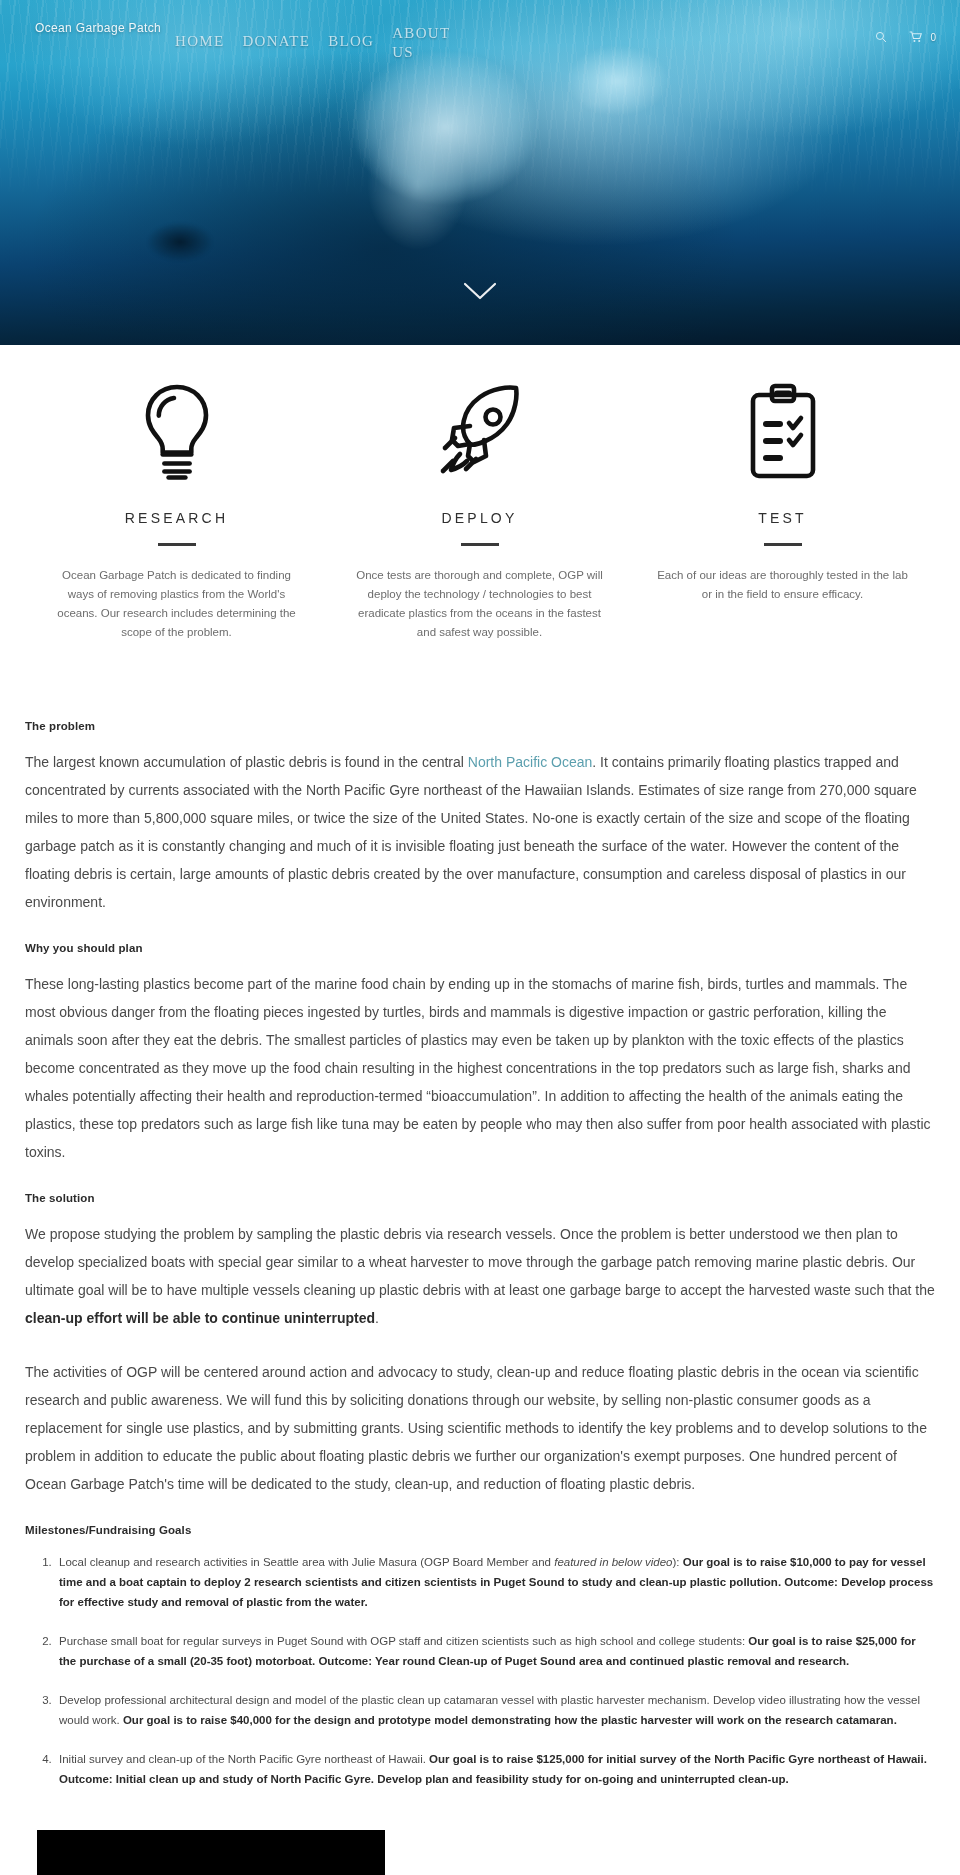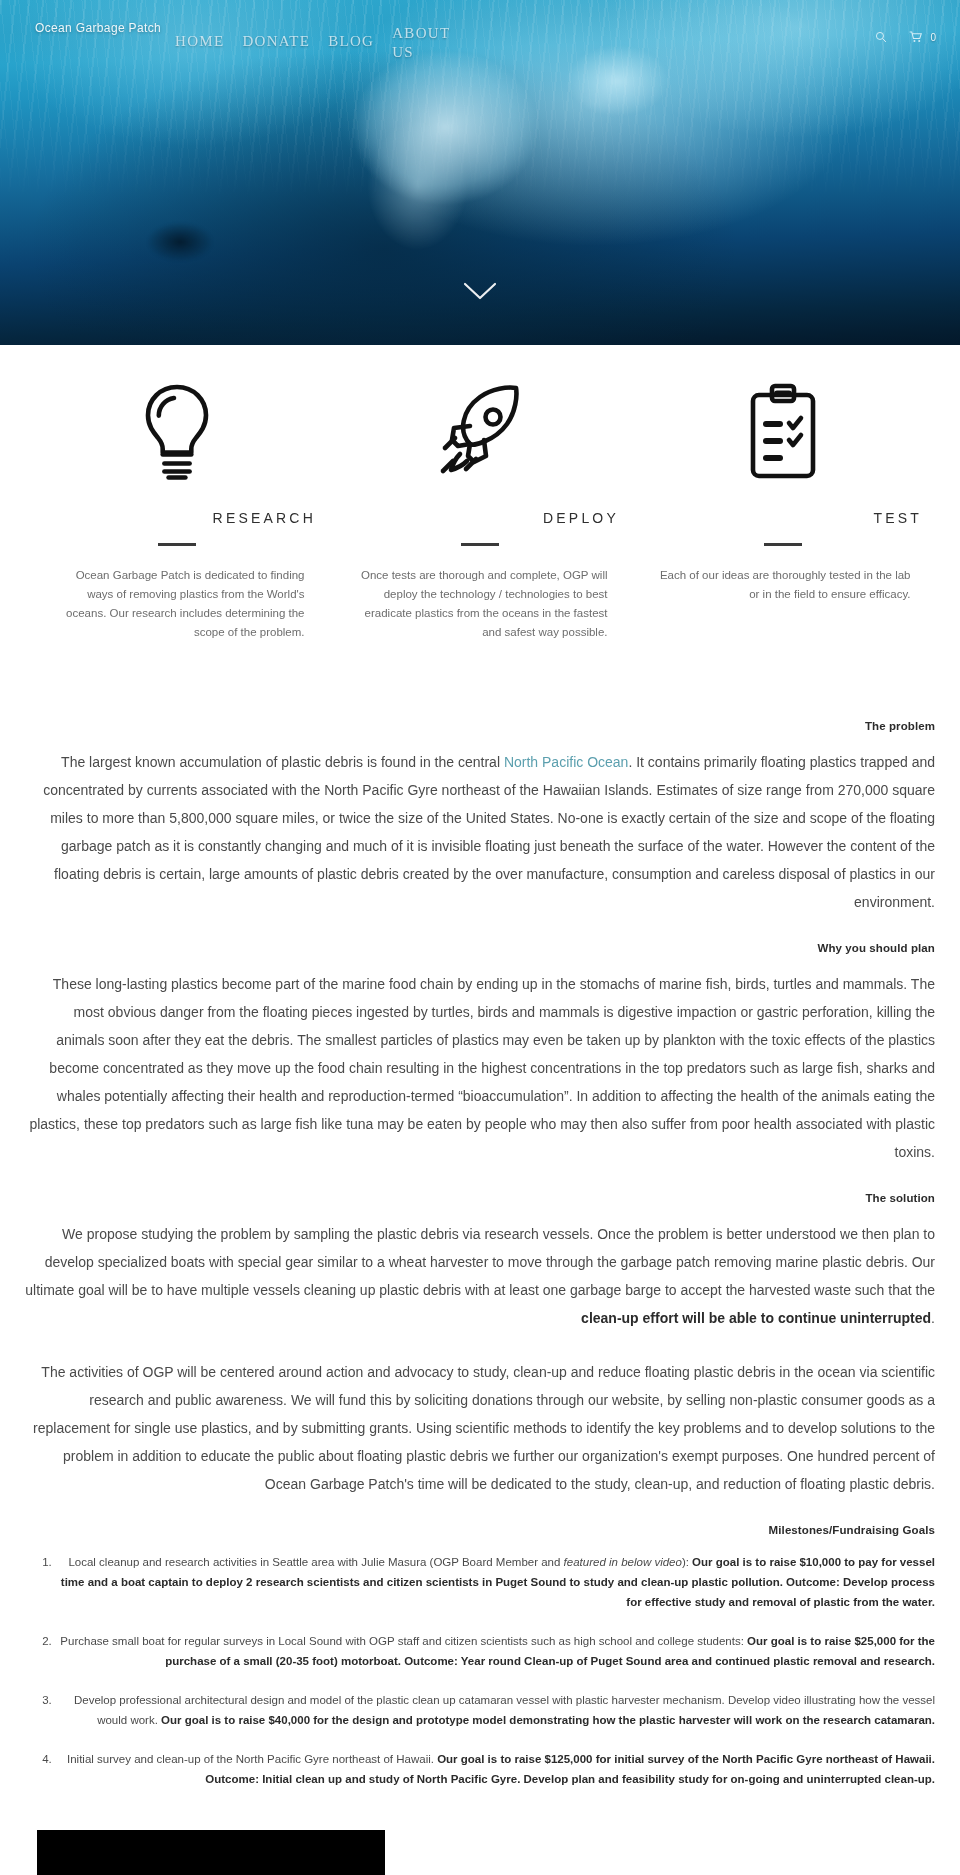--- a/index.html
+++ b/index.html
@@ -104,21 +104,21 @@
     position:absolute; left:0; right:0; top:281px;
     display:flex; justify-content:center;
   }
   .chevron svg { opacity:.92; }
 
   
   .features {
     display:flex;
     padding: 33px 25px 0 25px;
   }
-  .feature { width: 303px; text-align:right; padding: 0 12px; }
+  .feature { width: 303px; text-align:center; padding: 0 12px; }
   .feature-icon { height:108px; display:flex; align-items:center; justify-content:center; }
   .feature h3 {
     margin: 24px 0 0 0;
     font-size: 14px;
     font-weight: 400;
     letter-spacing: 3.2px;
     color:#2f2f2f;
   }
   .rule {
     width: 38px; height: 3px; background:#3a3a3a;
@@ -129,21 +129,20 @@
     font-size: 11.5px;
     line-height: 19px;
     color:#6d6d6d;
     max-width: 256px;
   }
 
   
   .article {
     padding: 78px 25px 0 25px;
     max-width: 960px;
-    text-align: right;
   }
   .article h4 {
     margin: 0 0 16px 0;
     font-size: 11.5px;
     font-weight: 700;
     color:#2b2b2b;
     letter-spacing:.1px;
   }
   .article p {
     margin: 0 0 26px 0;
@@ -286,21 +285,21 @@
     <span>We propose studying the problem by sampling the plastic debris via research vessels. Once the problem is better understood we then plan to develop specialized boats with special gear similar to a wheat harvester to move through the garbage patch removing marine plastic debris. Our ultimate goal will be to have multiple vessels cleaning up plastic debris with at least one garbage barge to accept the harvested waste such that the </span><b>clean-up effort will be able to continue uninterrupted</b><span>.</span>
   </p>
   <p>The activities of OGP will be centered around action and advocacy to study, clean-up and reduce floating plastic debris in the ocean via scientific research and public awareness. We will fund this by soliciting donations through our website, by selling non-plastic consumer goods as a replacement for single use plastics, and by submitting grants. Using scientific methods to identify the key problems and to develop solutions to the problem in addition to educate the public about floating plastic debris we further our organization's exempt purposes.  One hundred percent of Ocean Garbage Patch's time will be dedicated to the study, clean-up, and reduction of floating plastic debris.</p>
 
   <h4>Milestones/Fundraising Goals</h4>
   <ol class="milestones">
     <li>
       <span>Local cleanup and research activities in Seattle area with Julie Masura (OGP Board Member and </span><em>featured in below video</em><span>): </span><b>Our goal is to raise $10,000 to pay for vessel time and a boat captain to deploy 2 research scientists and citizen scientists in Puget Sound to study and clean-up plastic pollution. Outcome: Develop process for effective study and removal of plastic from the water.</b>
     </li>
     <li>
-      <span>Purchase small boat for regular surveys in Local Sound with OGP staff and citizen scientists such as high school and college students: </span><b>Our goal is to raise $25,000 for the purchase of a small (20-35 foot) motorboat. Outcome: Year round Clean-up of Puget Sound area and continued plastic removal and research.</b>
+      <span>Purchase small boat for regular surveys in Puget Sound with OGP staff and citizen scientists such as high school and college students: </span><b>Our goal is to raise $25,000 for the purchase of a small (20-35 foot) motorboat. Outcome: Year round Clean-up of Puget Sound area and continued plastic removal and research.</b>
     </li>
     <li>
       <span>Develop professional architectural design and model of the plastic clean up catamaran vessel with plastic harvester mechanism. Develop video illustrating how the vessel would work. </span><b>Our goal is to raise $40,000 for the design and prototype model demonstrating how the plastic harvester will work on the research catamaran.</b>
     </li>
     <li>
       <span>Initial survey and clean-up of the North Pacific Gyre northeast of Hawaii. </span><b>Our goal is to raise $125,000 for initial survey of the North Pacific Gyre northeast of Hawaii. Outcome: Initial clean up and study of North Pacific Gyre. Develop plan and feasibility study for on-going and uninterrupted clean-up.</b>
     </li>
   </ol>
 </section>
 

